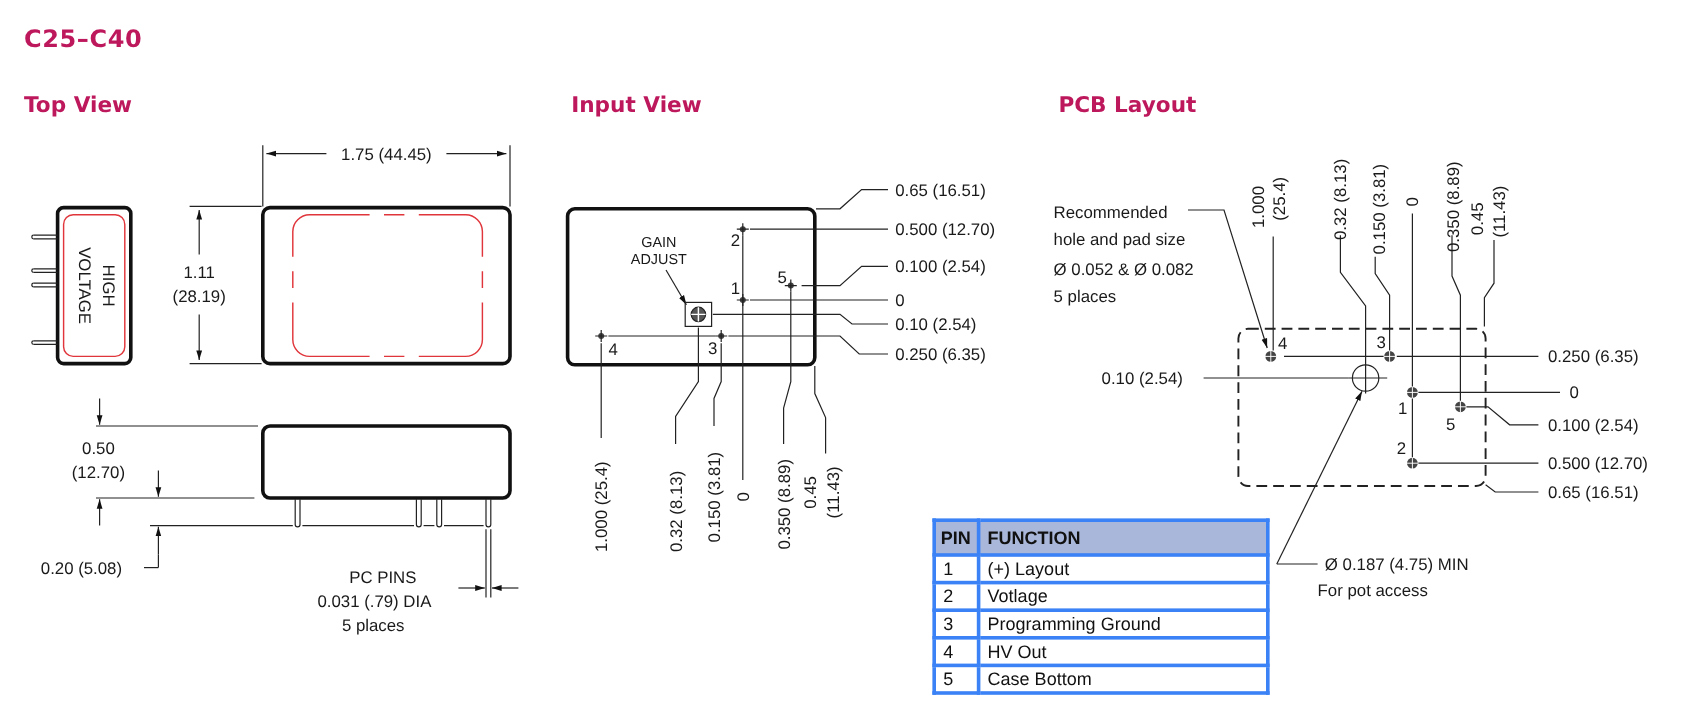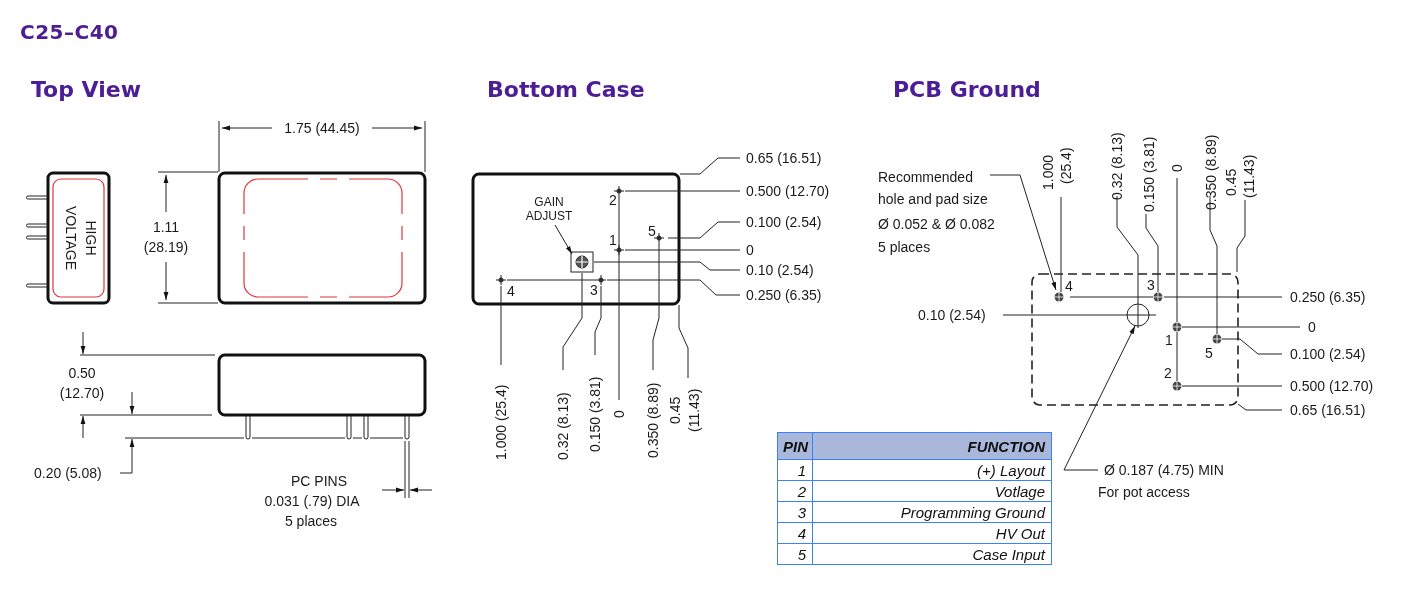--- a/index.html
+++ b/index.html
@@ -1,45 +1,45 @@
 <!DOCTYPE html>
 <html><head>
 <meta charset="utf-8">
 <style>
   html, body { margin: 0; padding: 0; background: #ffffff; }
   body { width: 1407px; height: 605px; position: relative; overflow: hidden; font-family: "Liberation Sans", sans-serif; }
-  .heading { position: absolute; color: #4c1d95; font-family: "DejaVu Sans", sans-serif; font-weight: bold; margin: 0; }
+  .heading { position: absolute; color: #be185d; font-family: "DejaVu Sans", sans-serif; font-weight: bold; margin: 0; }
   #title { left: 20px; top: 20px; font-size: 20px; letter-spacing: 0.5px; }
-  .section-title { font-size: 22px; top: 77px; margin-left: 11px; }
+  .section-title { font-size: 18px; top: 77px; }
   #st-top { left: 20px; }
   #st-bottom { left: 476px; }
   #st-pcb { left: 882px; }
   svg#drawing { position: absolute; left: 0; top: 0; }
   svg text { font-family: "Liberation Sans", sans-serif; fill: #1a1a1a; }
   .dim { font-size: 14px; }
   .sm { font-size: 12px; }
   .pinlbl { font-size: 14px; }
   .ln { stroke: #222; stroke-width: 1; fill: none; }
   .thick { stroke: #111; stroke-width: 3; fill: #fff; }
   .red { stroke: #e0353b; stroke-width: 1.2; fill: none; }
   .dash { stroke: #222; stroke-width: 1.6; fill: none; stroke-dasharray: 9 5; }
   .pad { fill: #444; }
   table#pin-table { position: absolute; left: 777px; top: 432px; border-collapse: collapse; font-family: "Liberation Sans", sans-serif; font-size: 15px; color: #111; }
-  #pin-table th, #pin-table td { border: 1px solid #3b82f6; padding: 0 6px; height: 20px; text-align: right; font-style: italic; }
+  #pin-table th, #pin-table td { border: 3px solid #3b82f6; padding: 0 6px; height: 20px; text-align: left; }
   #pin-table th { background: #a9b7da; font-weight: bold; height: 26px; }
   #pin-table th.pin-col { width: 26px; padding: 0 4px; }
   #pin-table th.fn-col { width: 226px; }
 </style>
 </head>
 <body>
 
 <h1 id="title" class="heading">C25–C40</h1>
 <h2 id="st-top" class="heading section-title">Top View</h2>
-<h2 id="st-bottom" class="heading section-title">Bottom Case</h2>
-<h2 id="st-pcb" class="heading section-title">PCB Ground</h2>
+<h2 id="st-bottom" class="heading section-title">Input View</h2>
+<h2 id="st-pcb" class="heading section-title">PCB Layout</h2>
 
 <svg id="drawing" width="1407" height="605" viewBox="0 0 1407 605">
   <defs>
     <marker id="arr" viewBox="0 0 10 10" refX="10" refY="5" markerWidth="8" markerHeight="8" orient="auto-start-reverse">
       <path d="M0,2 L10,5 L0,8 z" fill="#111"></path>
     </marker>
   </defs>
 
   <g>
 
@@ -269,16 +269,16 @@
     <tr>
       <td>3</td>
       <td>Programming Ground</td>
     </tr>
     <tr>
       <td>4</td>
       <td>HV Out</td>
     </tr>
     <tr>
       <td>5</td>
-      <td>Case Input</td>
+      <td>Case Bottom</td>
     </tr>
   </tbody>
 </table>
 
 </body></html>

